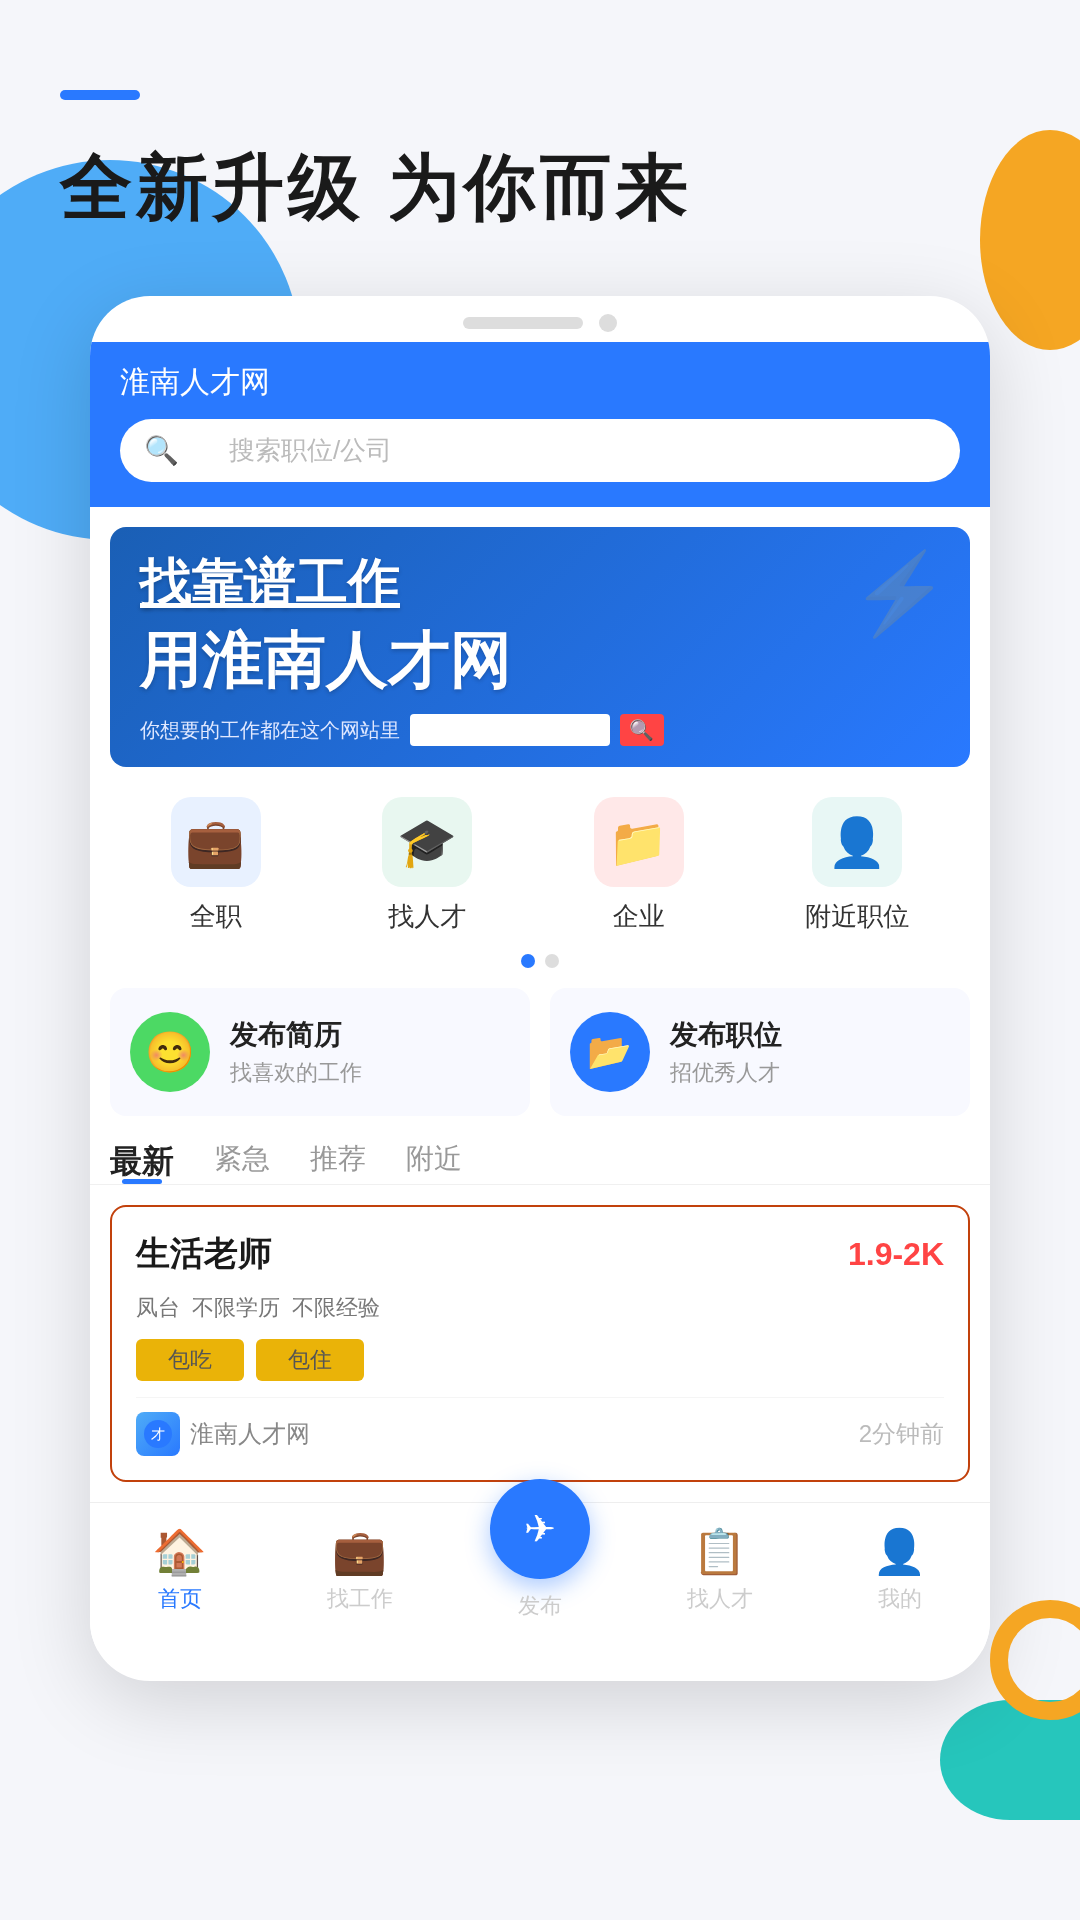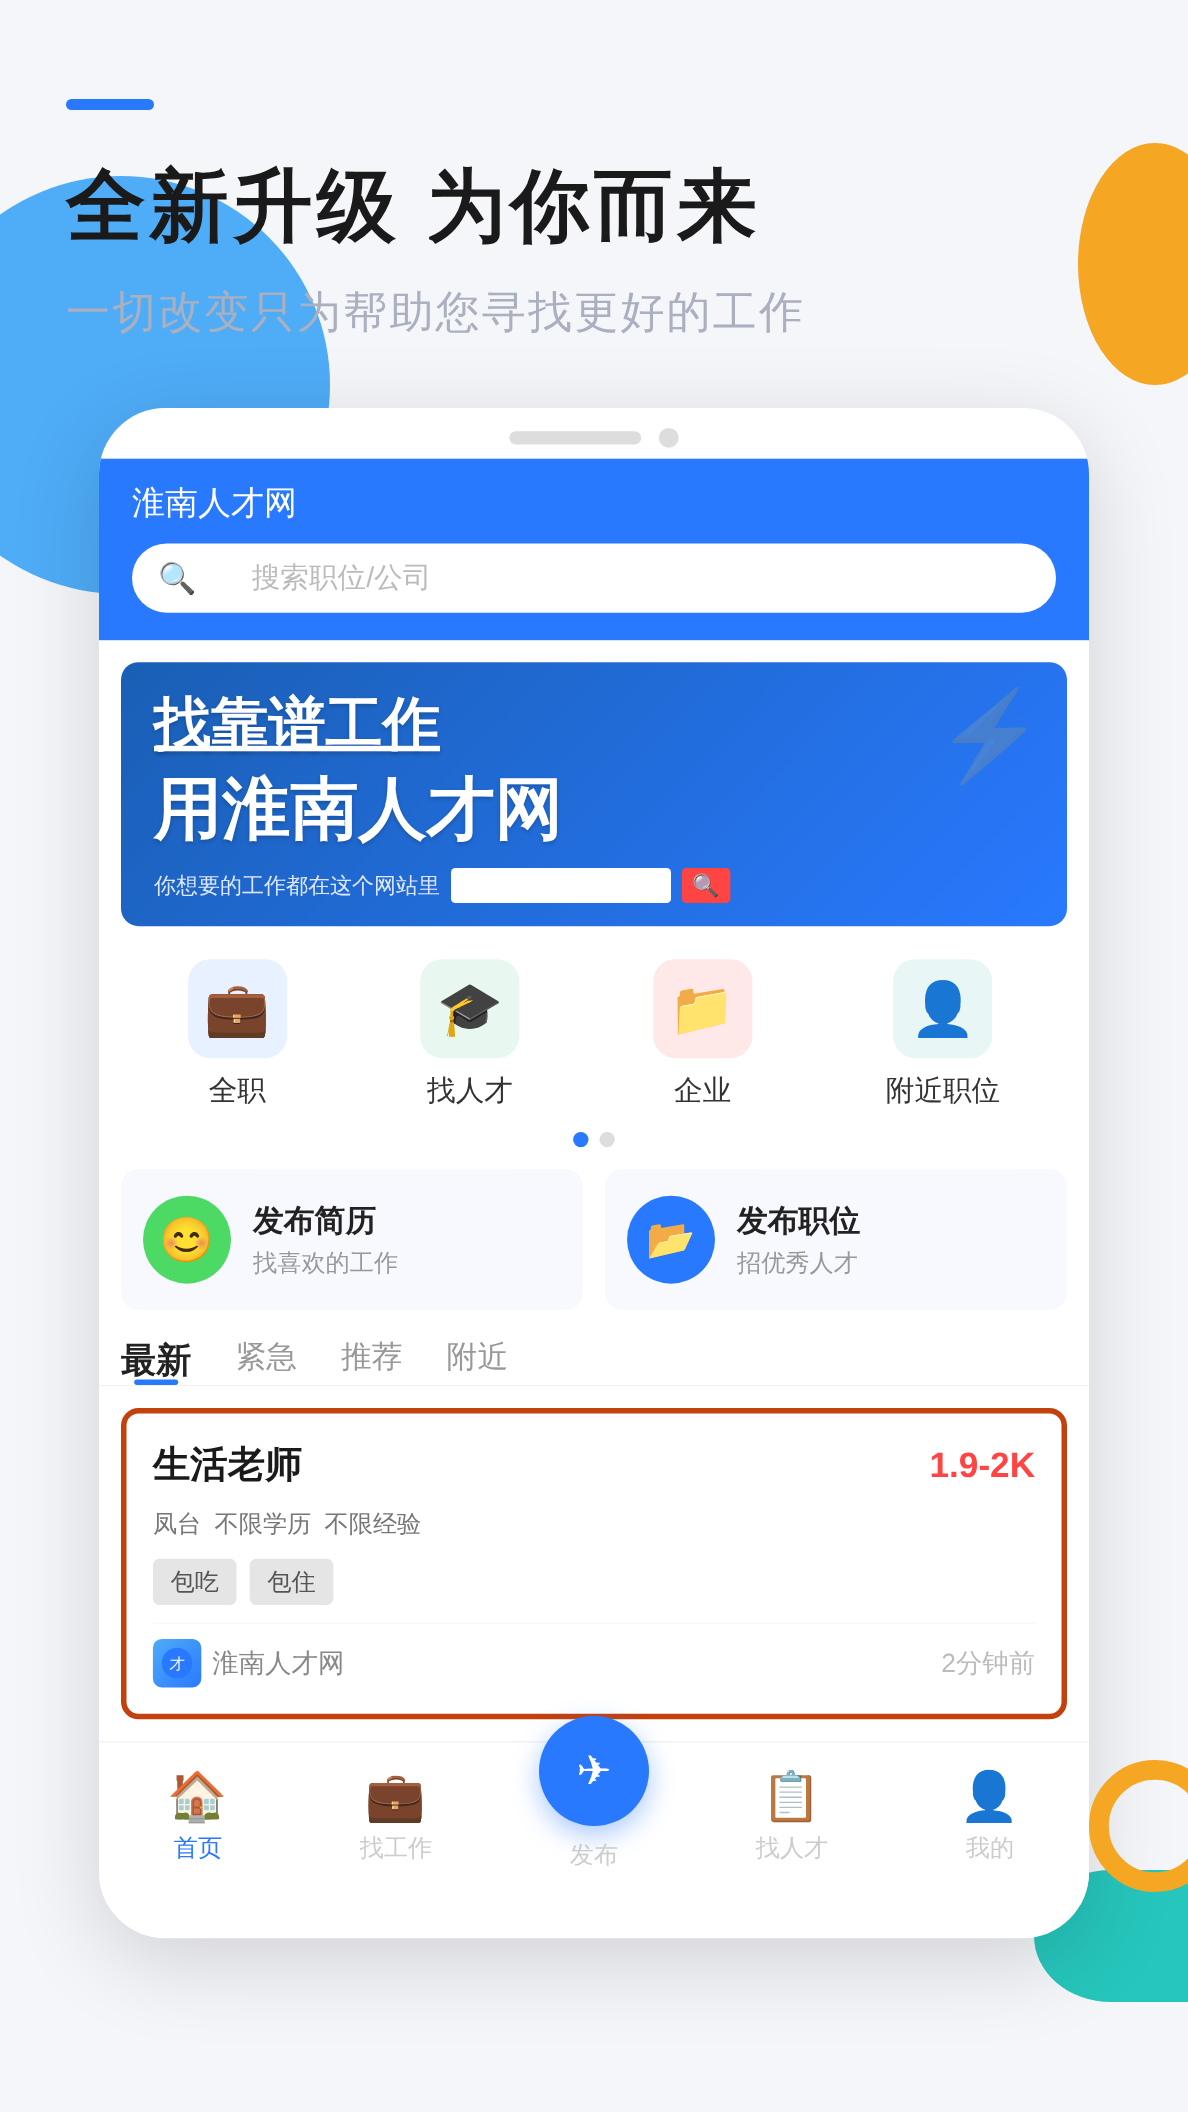--- a/index.html
+++ b/index.html
@@ -314,21 +314,21 @@
       width: 40px;
       height: 5px;
       background: #2979ff;
       border-radius: 3px;
     }
 
     
     .job-card {
       margin: 20px 20px 0 20px;
       background: #fff;
-      border: 5px solid #c2410c;
+      border: 2px solid #c2410c;
       border-radius: 16px;
       padding: 24px;
     }
     .job-card-top {
       display: flex;
       justify-content: space-between;
       align-items: center;
       margin-bottom: 16px;
     }
     .job-title {
@@ -346,23 +346,23 @@
       display: flex;
       gap: 12px;
       margin-bottom: 16px;
       flex-wrap: wrap;
     }
     .job-tag {
       font-size: 22px;
       color: #777;
     }
     .job-tag-badge {
-      background: #e5e5e5;
+      background: #eab308;
       border-radius: 6px;
-      padding: 6px 16px;
+      padding: 6px 32px;
       font-size: 22px;
       color: #555;
     }
     .job-footer {
       display: flex;
       justify-content: space-between;
       align-items: center;
       padding-top: 14px;
       border-top: 1px solid #f5f5f5;
     }
@@ -432,21 +432,20 @@
 <body>
 
 <div class="bg-circle-blue-large"></div>
 <div class="bg-circle-orange-top"></div>
 <div class="bg-circle-orange-bottom"></div>
 <div class="bg-circle-teal-bottom"></div>
 
 <div class="header-area">
   <div class="header-dash"></div>
   <div class="header-title">全新升级 为你而来</div>
-  <div class="header-subtitle">一切改变只为帮助您寻找更好的工作</div>
 </div>
 
 <div class="phone-mockup">
   <div class="phone-top-bar">
     <div class="phone-speaker"></div>
     <div class="phone-camera"></div>
   </div>
 
   <div class="app-header">
     <div class="app-header-title">淮南人才网</div>

